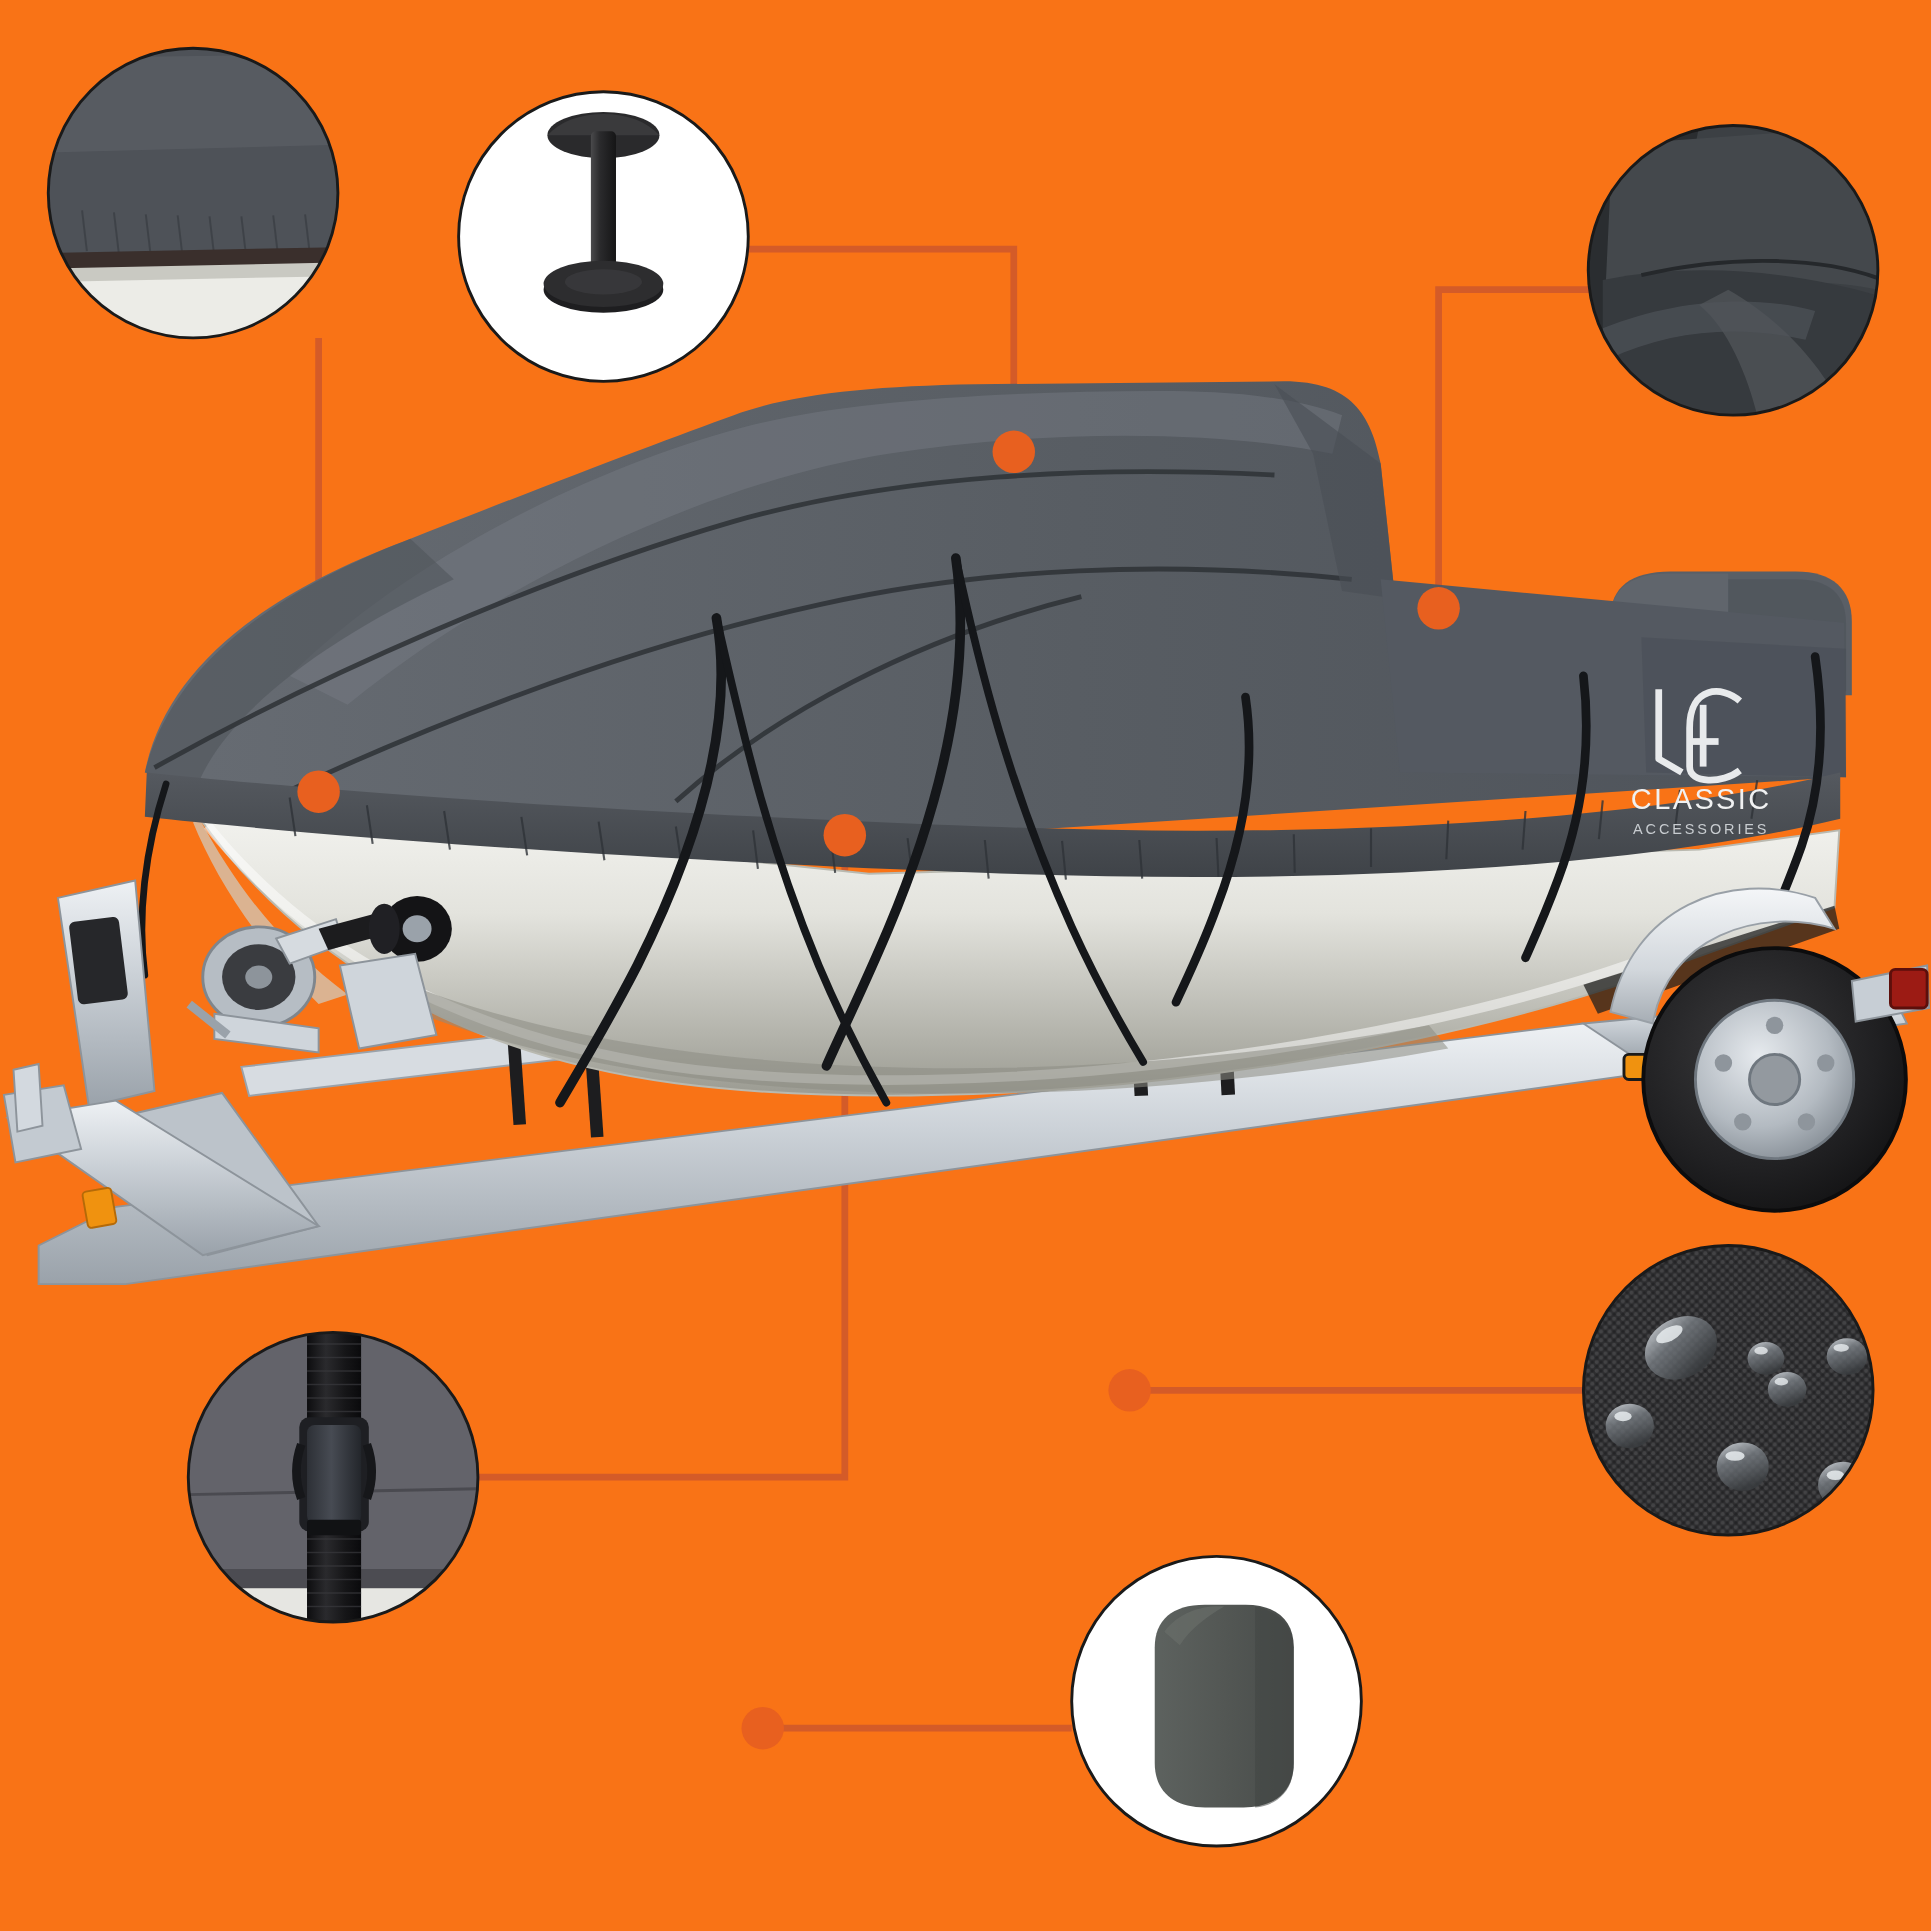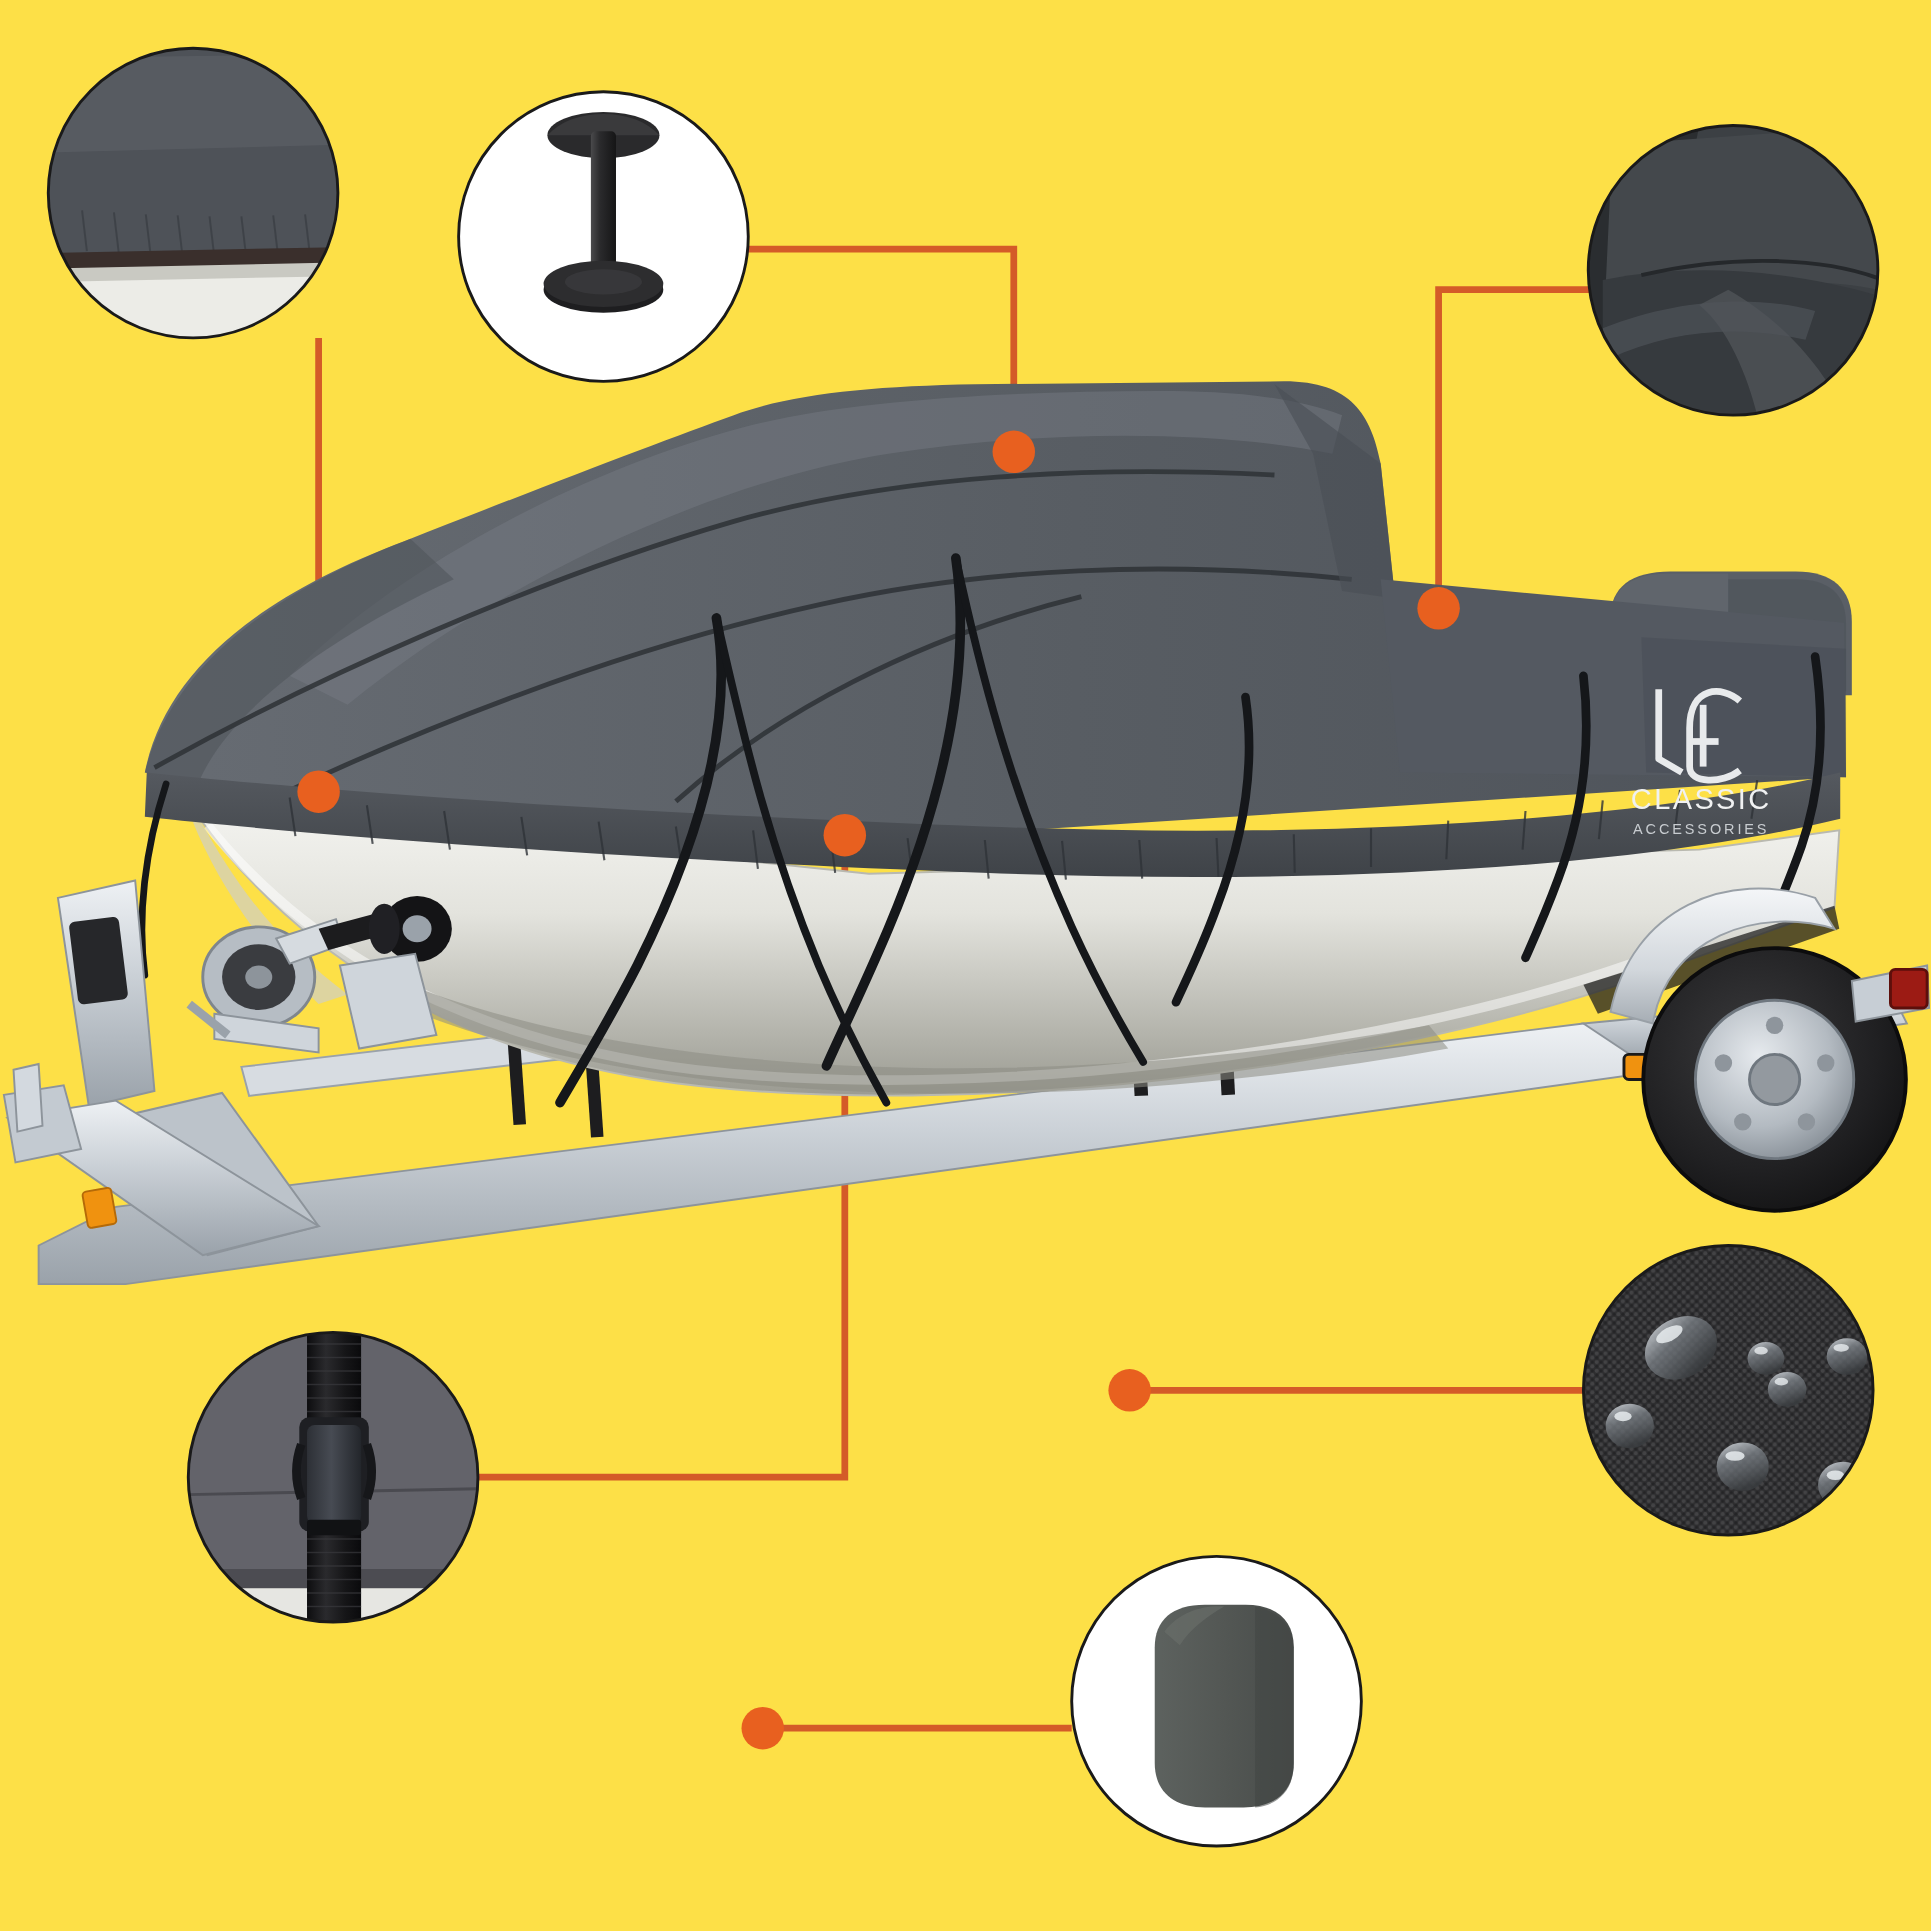--- a/index.html
+++ b/index.html
@@ -1,17 +1,17 @@
 <!DOCTYPE html>
 <html><head>
 <meta charset="utf-8">
 <style>
   html,body{margin:0;padding:0;background:#ffffff;}
   body{width:1931px;height:1931px;font-family:"Liberation Sans",sans-serif;overflow:hidden;}
-  #stage{position:relative;width:1931px;height:1931px;background:#fde047;}
+  #stage{position:relative;width:1931px;height:1931px;background:#f97316;}
   #stage svg.layer{position:absolute;left:0;top:0;width:1931px;height:1931px;}
   .callout-label{position:absolute;font-size:0;color:transparent;}
 </style>
 </head>
 <body>
 
 <div id="stage">
 
 <svg class="layer" viewBox="0 0 2000 2000" xmlns="http://www.w3.org/2000/svg">
   <defs>

